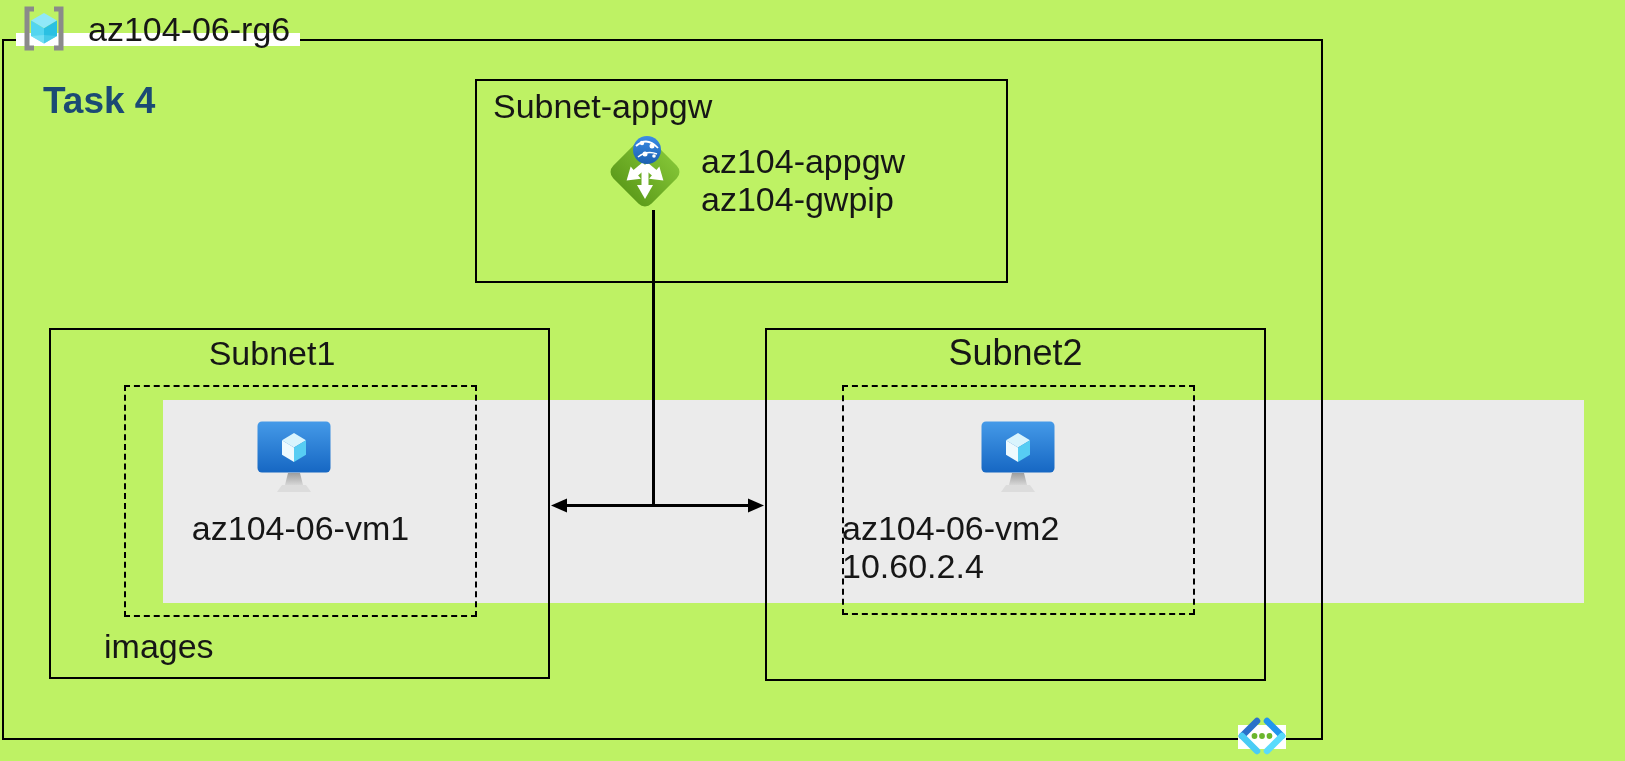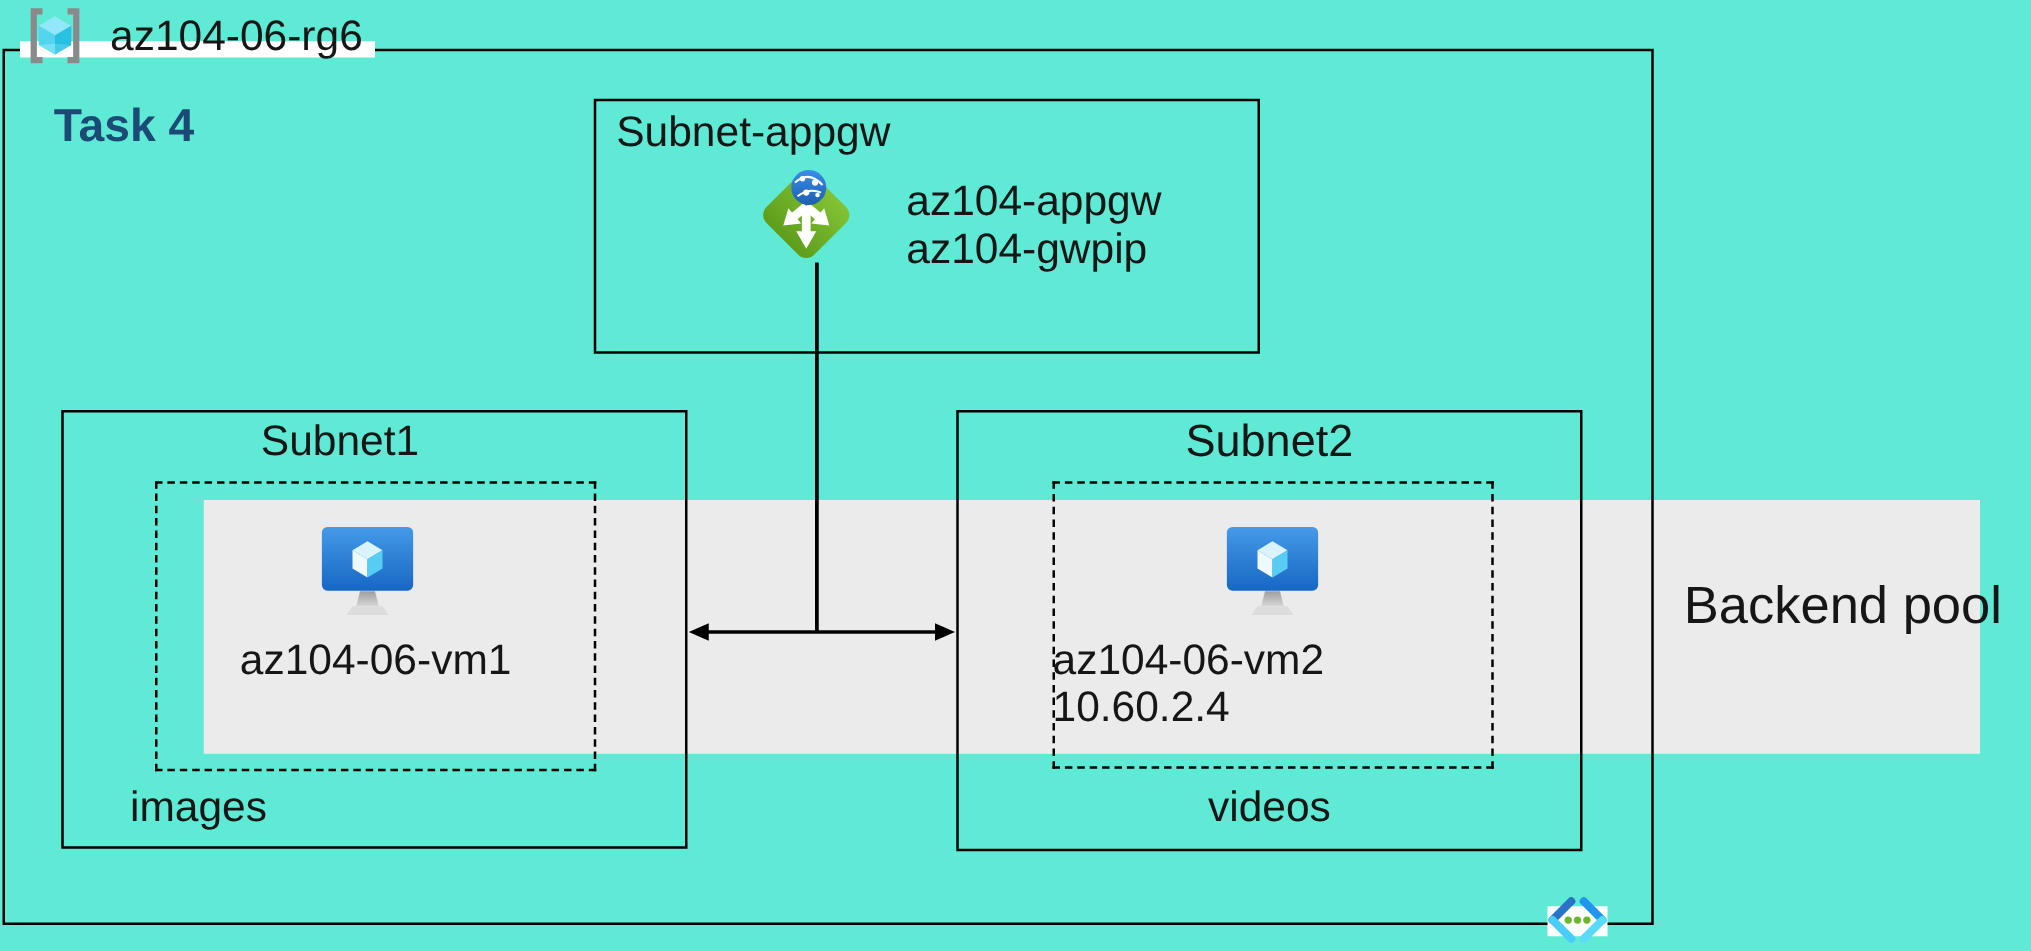--- a/index.html
+++ b/index.html
@@ -1,33 +1,33 @@
 <!DOCTYPE html>
 <html><head>
 <meta charset="utf-8">
 <style>
   html,body{margin:0;padding:0;background:#fff;}
   .stage{
-    position:relative;width:1625px;height:761px;background:#5eead4;overflow:hidden;
+    position:relative;width:1625px;height:761px;background:#bef264;overflow:hidden;
     font-family:"Liberation Sans","DejaVu Sans",sans-serif;color:#161616;
   }
   .abs{position:absolute;}
   
   .band{left:163px;top:400px;width:1421px;height:203px;background:#ebebeb;z-index:1;}
   
   .rg-box{left:2px;top:39px;width:1321px;height:701px;border:2.5px solid #000;box-sizing:border-box;z-index:2;background:transparent;}
   .rg-gap{left:16px;top:33px;width:284px;height:13px;background:#fff;z-index:3;}
   .rg-icon{left:20px;top:5px;width:48px;height:47px;z-index:4;}
   .rg-label{left:88px;top:10px;font-size:34px;line-height:38px;z-index:4;white-space:nowrap;}
   .task{left:43px;top:80px;font-size:37px;line-height:42px;font-weight:bold;color:#1b4a74;z-index:4;white-space:nowrap;}
   
   .appgw-box{left:475px;top:79px;width:533px;height:204px;border:2.5px solid #000;box-sizing:border-box;z-index:2;}
   .appgw-label{left:493px;top:87px;font-size:34px;line-height:38px;z-index:4;white-space:nowrap;}
   .appgw-icon{left:602px;top:129px;width:86px;height:86px;z-index:5;}
-  .appgw-names{left:725px;top:142px;font-size:34px;line-height:38px;z-index:4;white-space:nowrap;}
+  .appgw-names{left:701px;top:142px;font-size:34px;line-height:38px;z-index:4;white-space:nowrap;}
   
   .conn-v{left:652px;top:210px;width:3px;height:296px;background:#000;z-index:4;}
   .arrow-svg{left:546px;top:492px;width:224px;height:28px;z-index:4;}
   
   .subnet1-box{left:49px;top:328px;width:501px;height:351px;border:2.5px solid #000;box-sizing:border-box;z-index:2;}
   .subnet2-box{left:765px;top:328px;width:501px;height:353px;border:2.5px solid #000;box-sizing:border-box;z-index:2;}
   .subnet1-title{left:49px;top:334px;width:446px;text-align:center;font-size:34px;line-height:38px;z-index:4;}
   .subnet2-title{left:765px;top:334px;width:501px;text-align:center;font-size:36px;line-height:38px;z-index:4;}
   .dashed1{left:124px;top:385px;width:353px;height:232px;border:2.5px dashed #000;box-sizing:border-box;z-index:3;}
   .dashed2{left:842px;top:385px;width:353px;height:230px;border:2.5px dashed #000;box-sizing:border-box;z-index:3;}
@@ -162,23 +162,21 @@
       <polygon points="26,20.2 38,27.4 38,42 26,34.8" fill="#eefafe"></polygon>
       <polygon points="50,20.2 38,27.4 38,42 50,34.8" fill="#57cdf3"></polygon>
       <polygon points="32,53 44,53 47,65 29,65" fill="url(#st2)"></polygon>
       <polygon points="26,65 50,65 55,72 21,72" fill="#dcdcdc"></polygon>
     </svg>
   </div>
   <div class="abs vm2-text">
     <div>az104-06-vm2</div>
     <div>10.60.2.4</div>
   </div>
-  <div class="abs pool2-label">videos</div>
 
-  <div class="abs backend-label">Backend pool</div>
 
   <div class="abs vnet-icon">
     <svg width="52" height="40" viewBox="0 0 52 40">
       <rect x="2" y="8" width="48" height="24" fill="#fff"></rect>
       <path d="M 21 4 L 6 19" stroke="#2a71c9" stroke-width="6.5" stroke-linecap="round" fill="none"></path>
       <path d="M 6 19 L 21 34" stroke="#49ccf5" stroke-width="6.5" stroke-linecap="round" fill="none"></path>
       <path d="M 31 4 L 46 19" stroke="#2196ee" stroke-width="6.5" stroke-linecap="round" fill="none"></path>
       <path d="M 46 19 L 31 34" stroke="#59dbfc" stroke-width="6.5" stroke-linecap="round" fill="none"></path>
       <circle cx="18.5" cy="19" r="2.9" fill="#6ab62c"></circle>
       <circle cx="26" cy="19" r="2.9" fill="#6ab62c"></circle>

